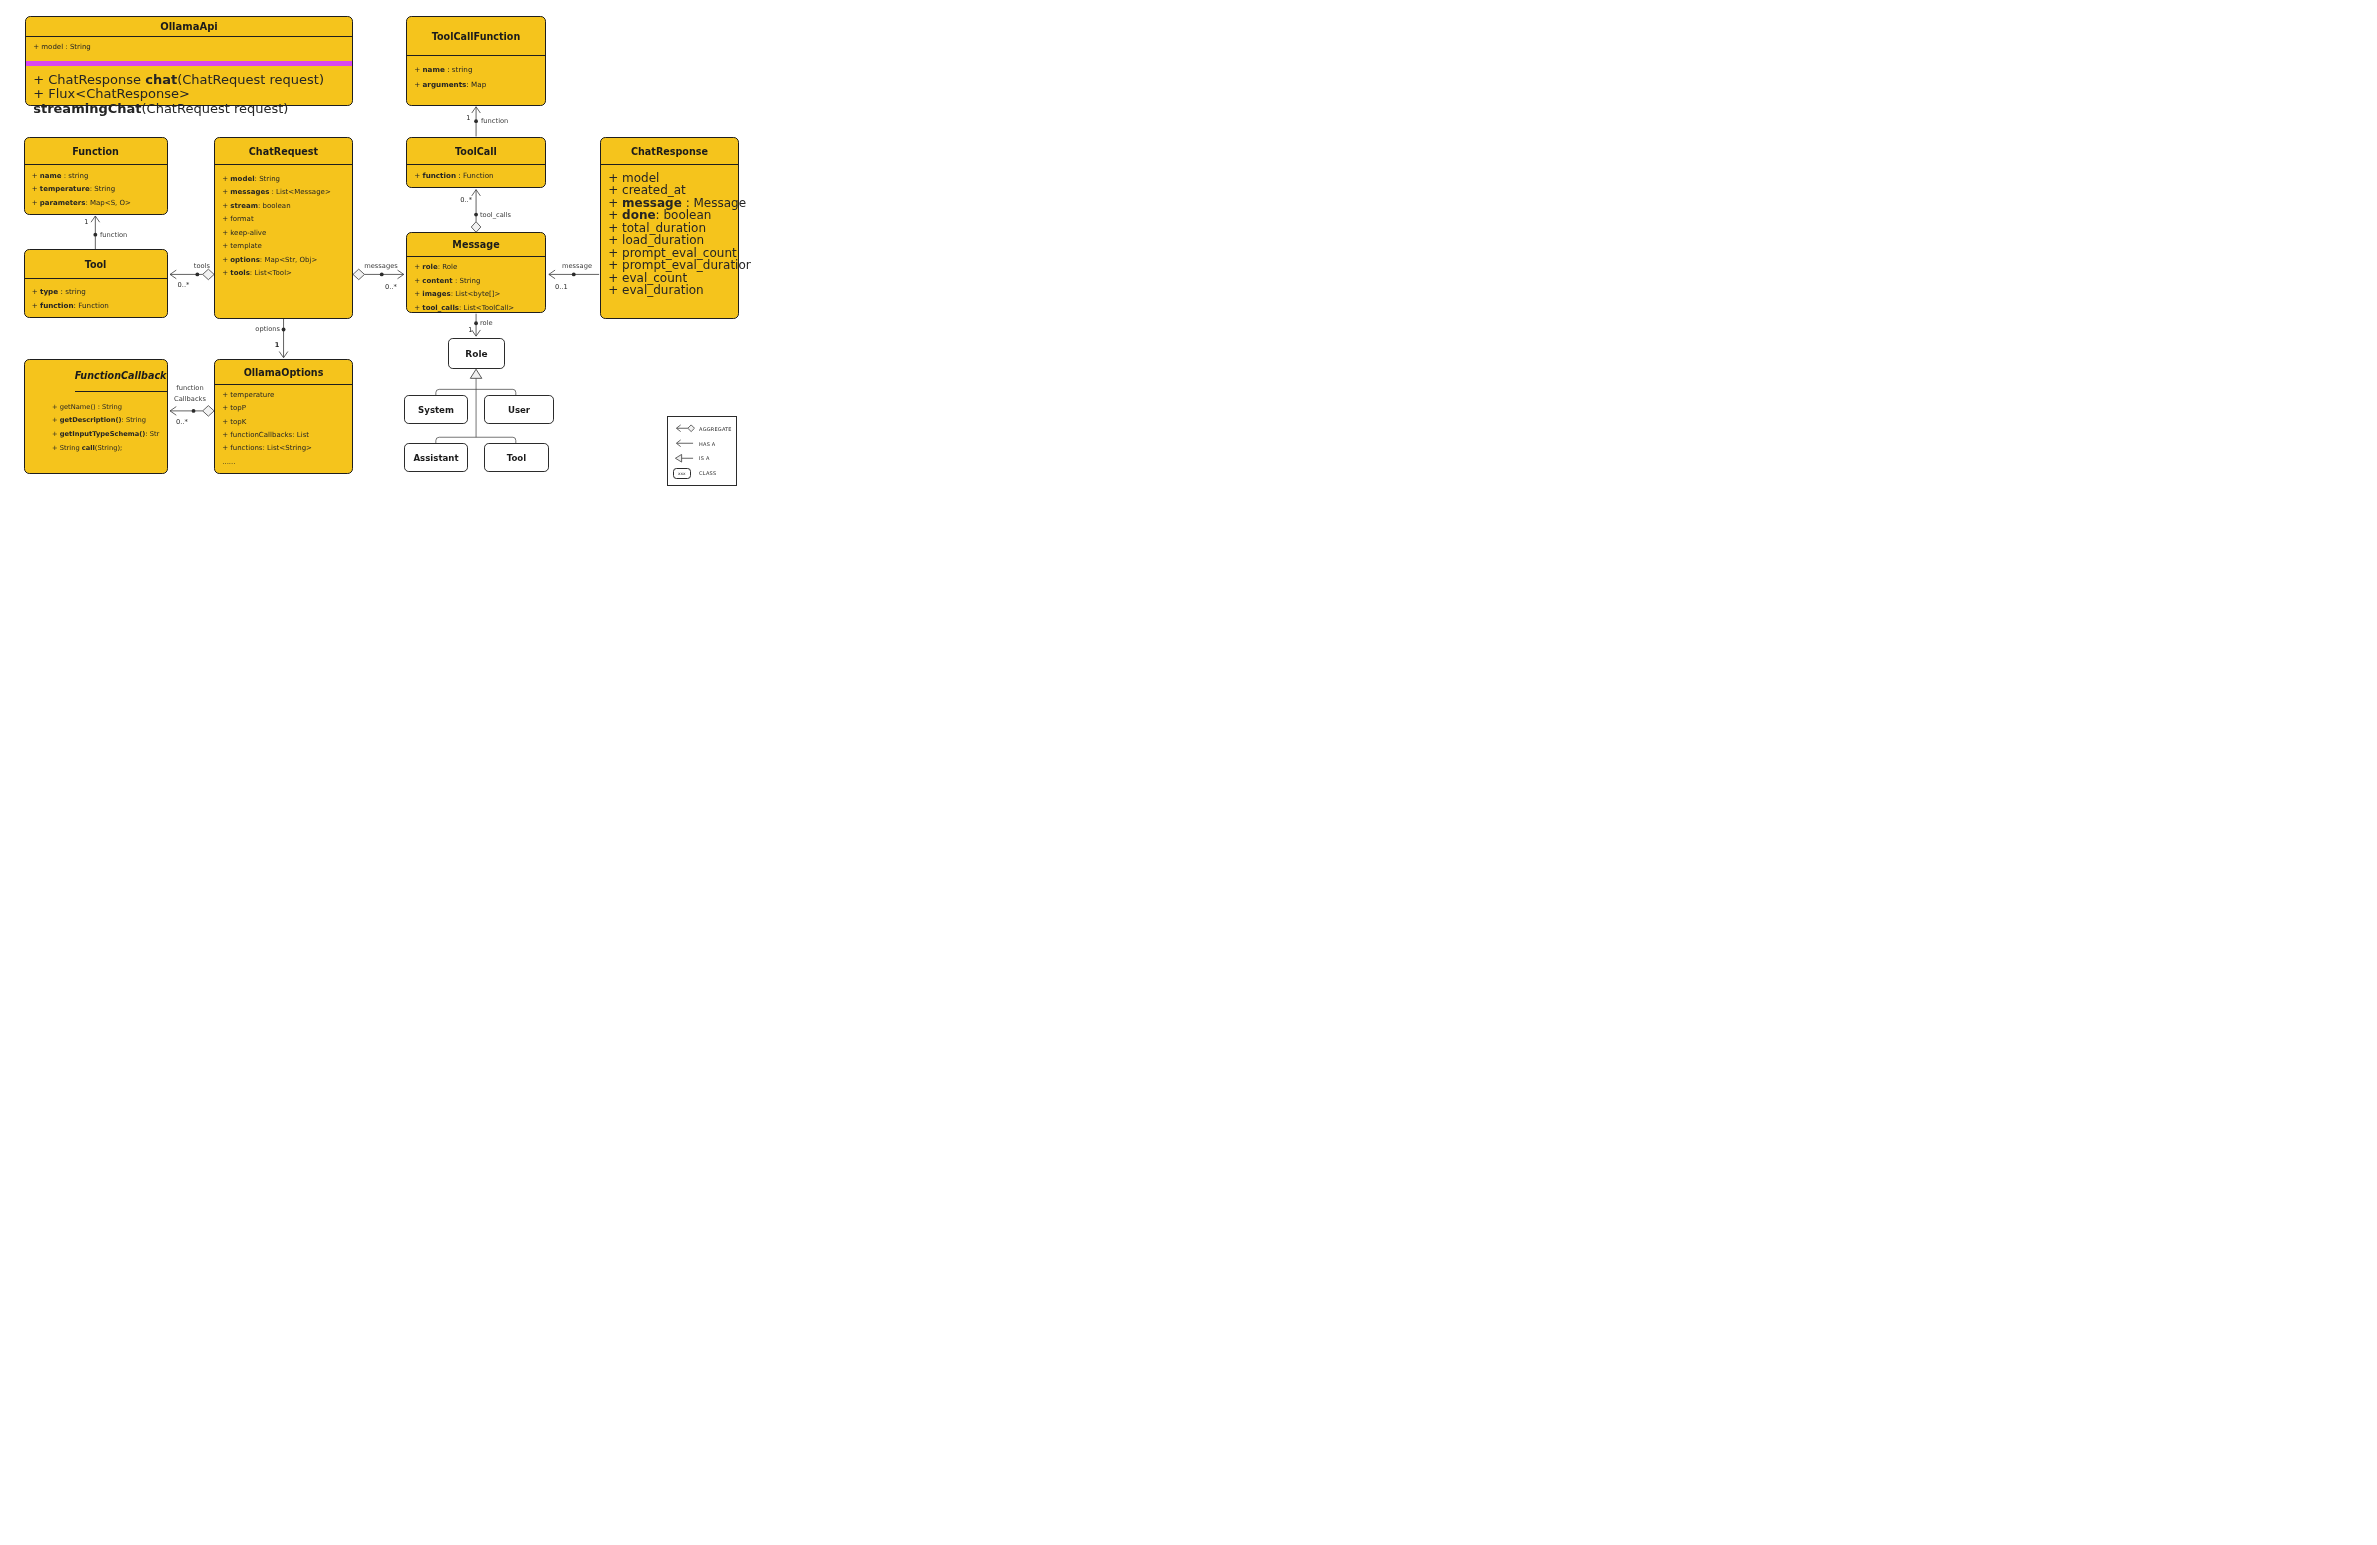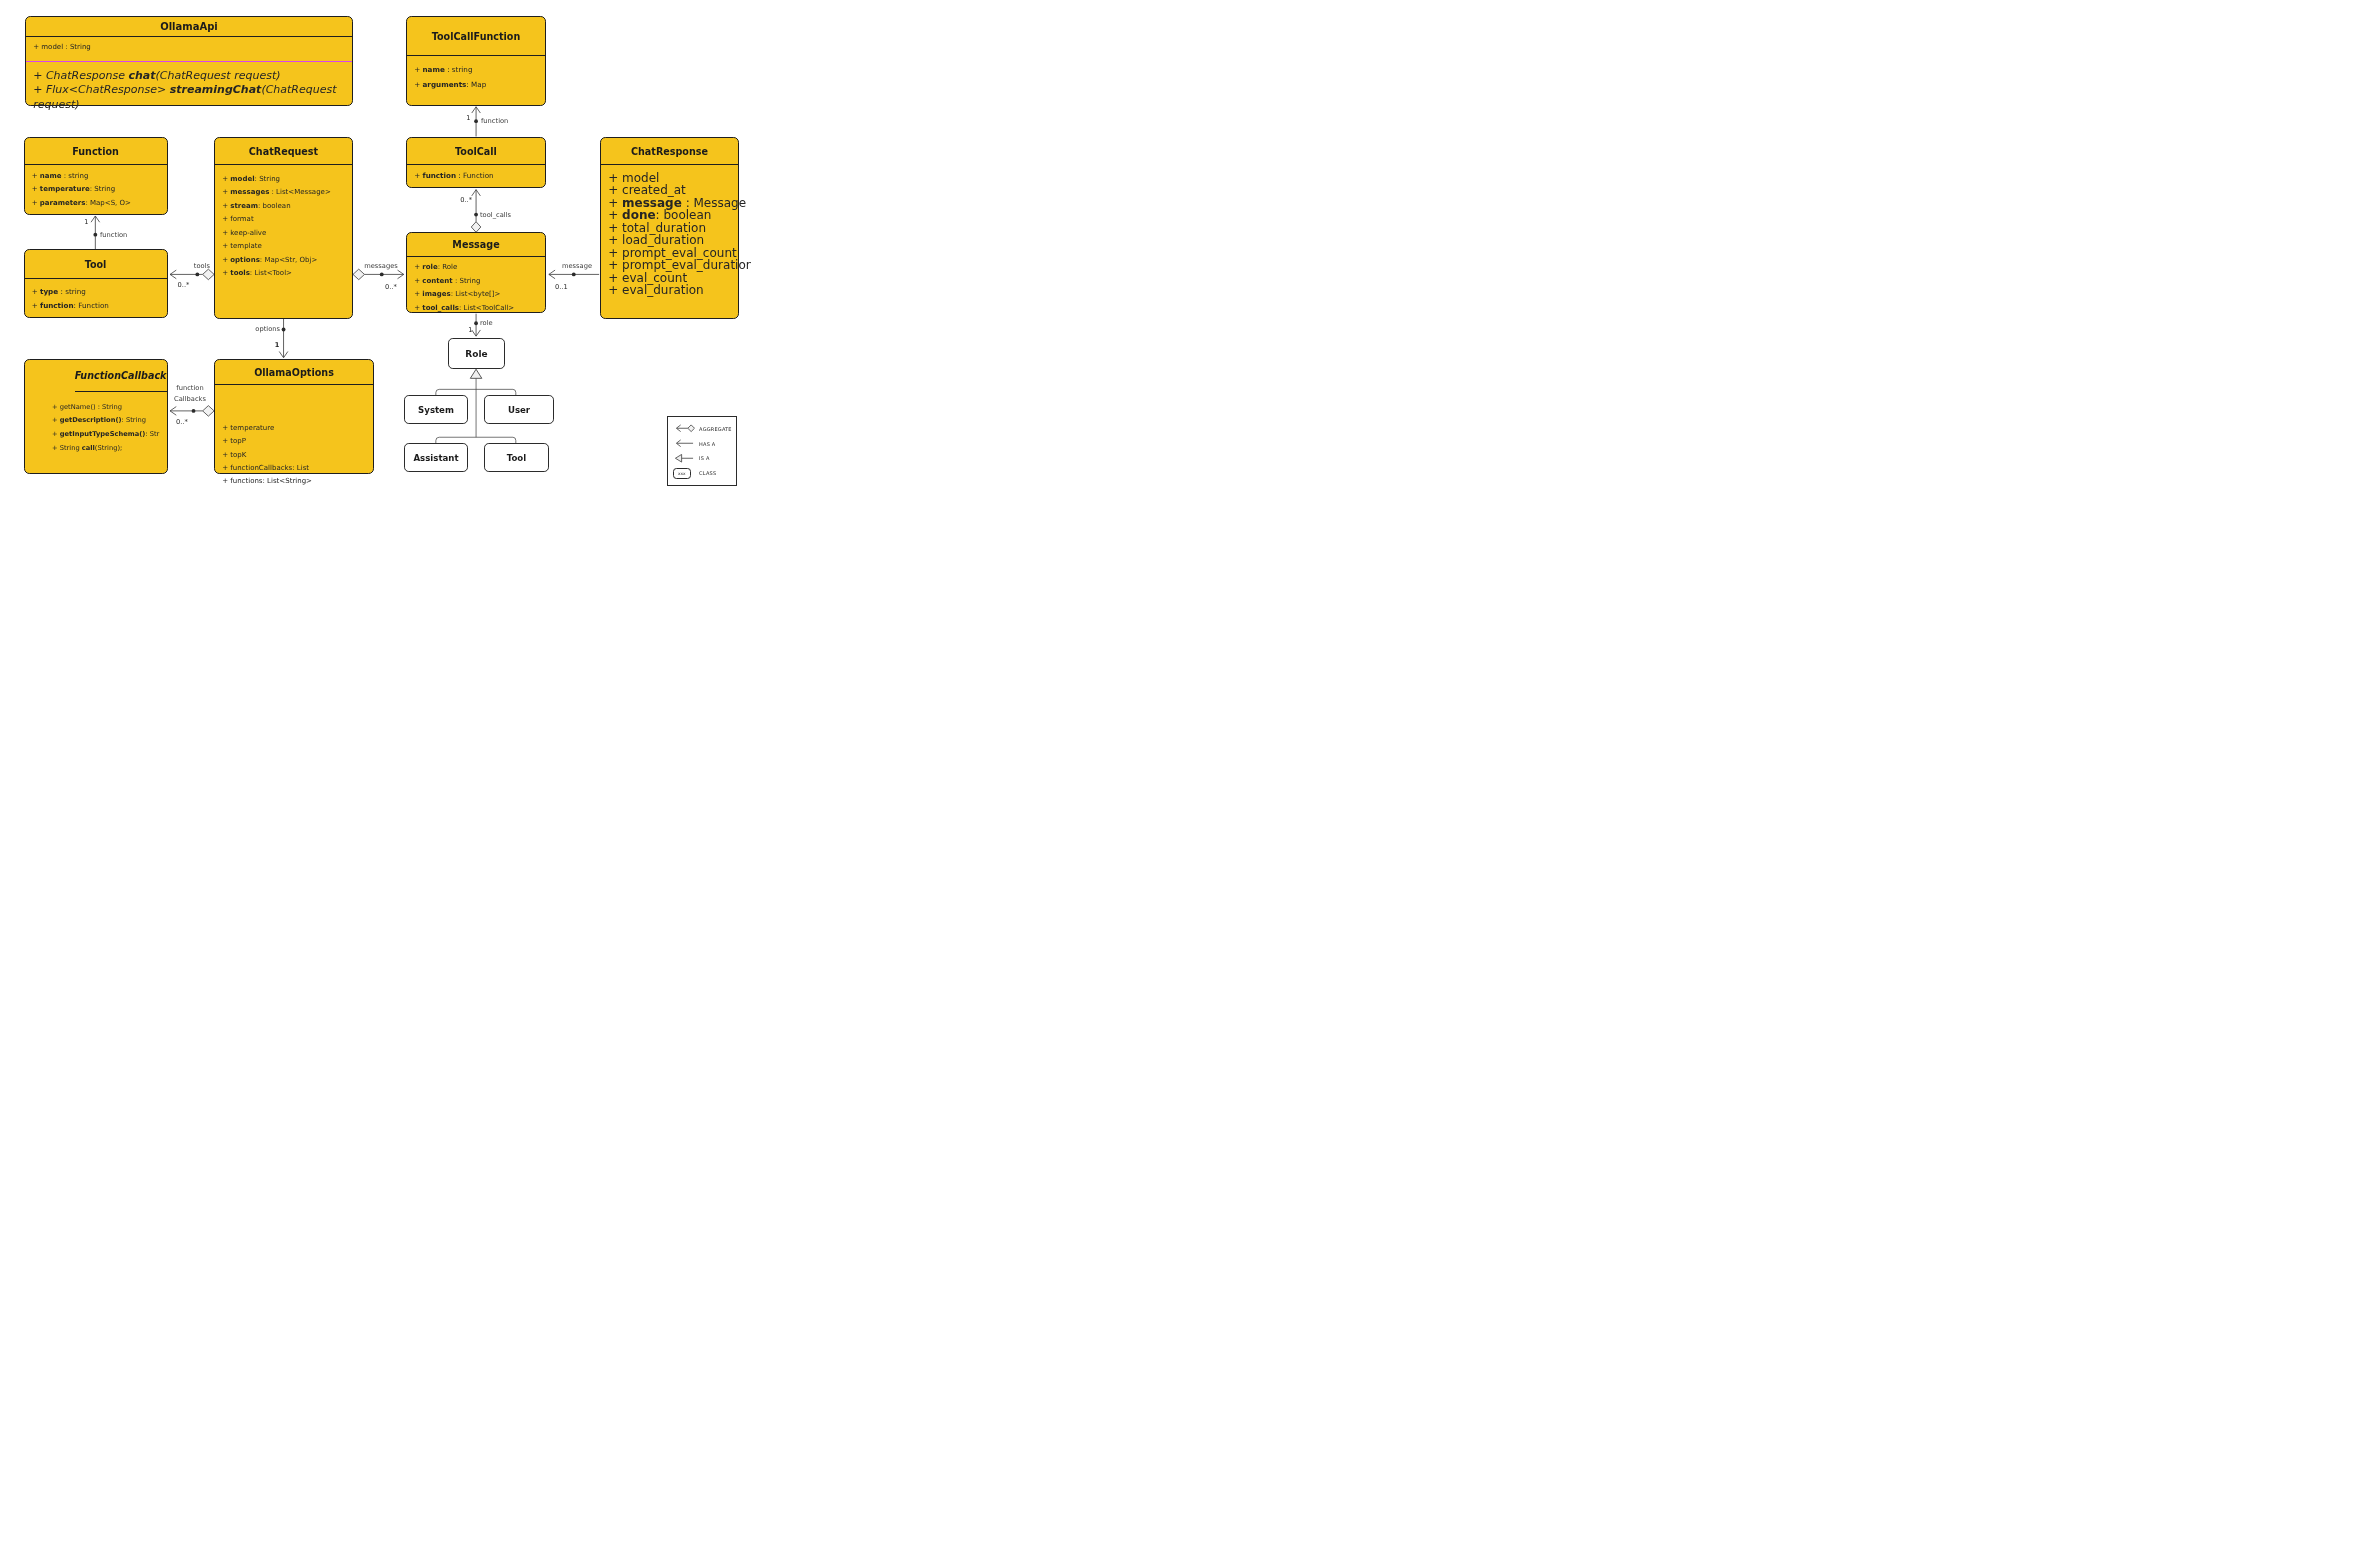--- a/index.html
+++ b/index.html
@@ -6,21 +6,21 @@
   body{font-family:"DejaVu Sans","Liberation Sans",sans-serif;color:#222;}
   #canvas{position:relative;width:751px;height:488px;background:#ffffff;overflow:hidden;}
   #wires{position:absolute;left:0;top:0;width:751px;height:488px;pointer-events:none;}
 
   .cls{position:absolute;background:#F5C41C;border:1px solid #1e1e1e;border-radius:5.3px;
        box-sizing:border-box;display:flex;flex-direction:column;}
   .cls-title{border-bottom:1px solid #1e1e1e;display:flex;align-items:center;justify-content:center;
        font-weight:700;font-size:9.6px;color:#1b1b1b;flex:0 0 auto;}
   .cls-body{padding:4.8px 7.2px 1.9px 7.2px;font-size:7px;color:#252525;}
   .cls-body .ln{white-space:nowrap;}
-  .cls-methods{border-top:1px solid #d946ef;padding:6.7px 7.2px 1.9px 7.2px;font-size:11px;color:#252525;font-style:italic;}
+  .cls-methods{border-top:5px solid #d946ef;padding:6.7px 7.2px 1.9px 7.2px;font-size:13px;color:#252525;}
   b{font-weight:700;}
 
   .wcls{position:absolute;background:#ffffff;border:1px solid #2b2b2b;border-radius:4.8px;
         box-sizing:border-box;display:flex;align-items:center;justify-content:center;
         font-weight:700;font-size:8.6px;color:#1b1b1b;}
 
   .wire-label{position:absolute;font-size:6.7px;color:#3c3c3c;white-space:nowrap;}
   .mult{position:absolute;font-size:6.7px;color:#1e1e1e;white-space:nowrap;}
 
   #legend{position:absolute;left:667px;top:416px;width:70px;height:70px;background:#fff;
@@ -191,21 +191,21 @@
   <div class="cls" style="left:23.5px;top:359px;width:144px;height:115px;align-items:flex-end;">
     <div class="cls-title" style="height:31px;font-style:italic;">FunctionCallback</div>
     <div class="cls-body" style="padding-top:8.6px;line-height:13.7px;font-size:6.7px;">
       <div class="ln"><span>+ getName() : String</span></div>
       <div class="ln"><span>+ </span><b>getDescription()</b><span>: String</span></div>
       <div class="ln"><span>+ </span><b>getInputTypeSchema()</b><span>: Str</span></div>
       <div class="ln"><span>+ String </span><b>call</b><span>(String);</span></div>
     </div>
   </div>
 
-  <div class="cls" style="left:214px;top:359px;width:160px;height:115px;gap:33px;">
+  <div class="cls" style="left:214px;top:359px;width:139px;height:115px;">
     <div class="cls-title" style="height:24px;">OllamaOptions</div>
     <div class="cls-body" style="padding-top:3.8px;line-height:13.4px;">
       <div class="ln"><span>+ temperature</span></div>
       <div class="ln"><span>+ topP</span></div>
       <div class="ln"><span>+ topK</span></div>
       <div class="ln"><span>+ functionCallbacks: List</span></div>
       <div class="ln"><span>+ functions: List&lt;String&gt;</span></div>
       <div class="ln"><span>......</span></div>
     </div>
   </div>

